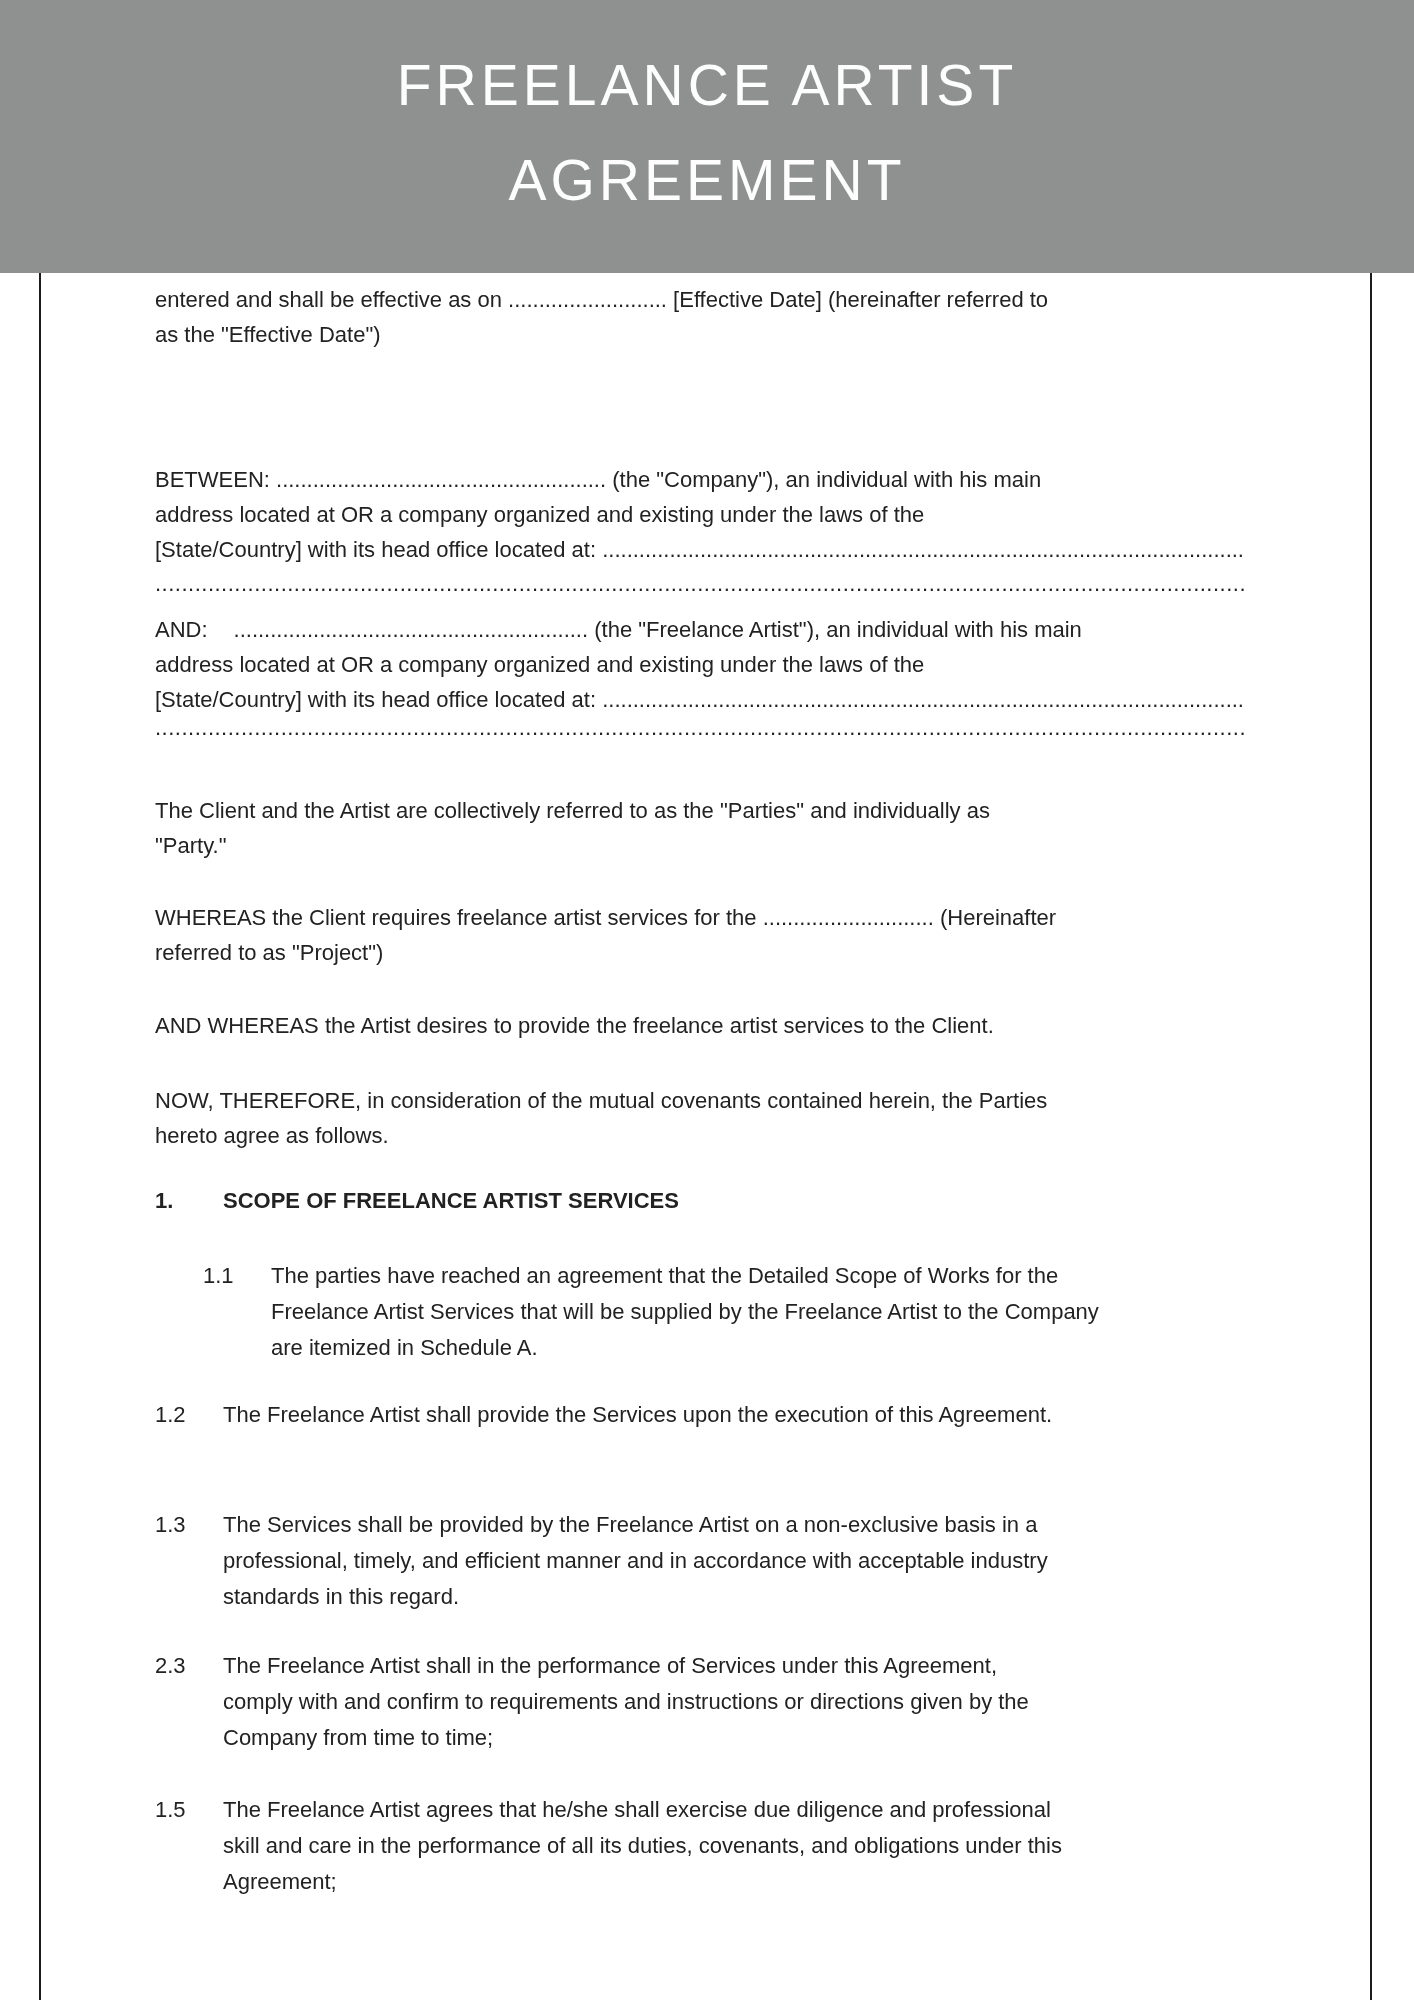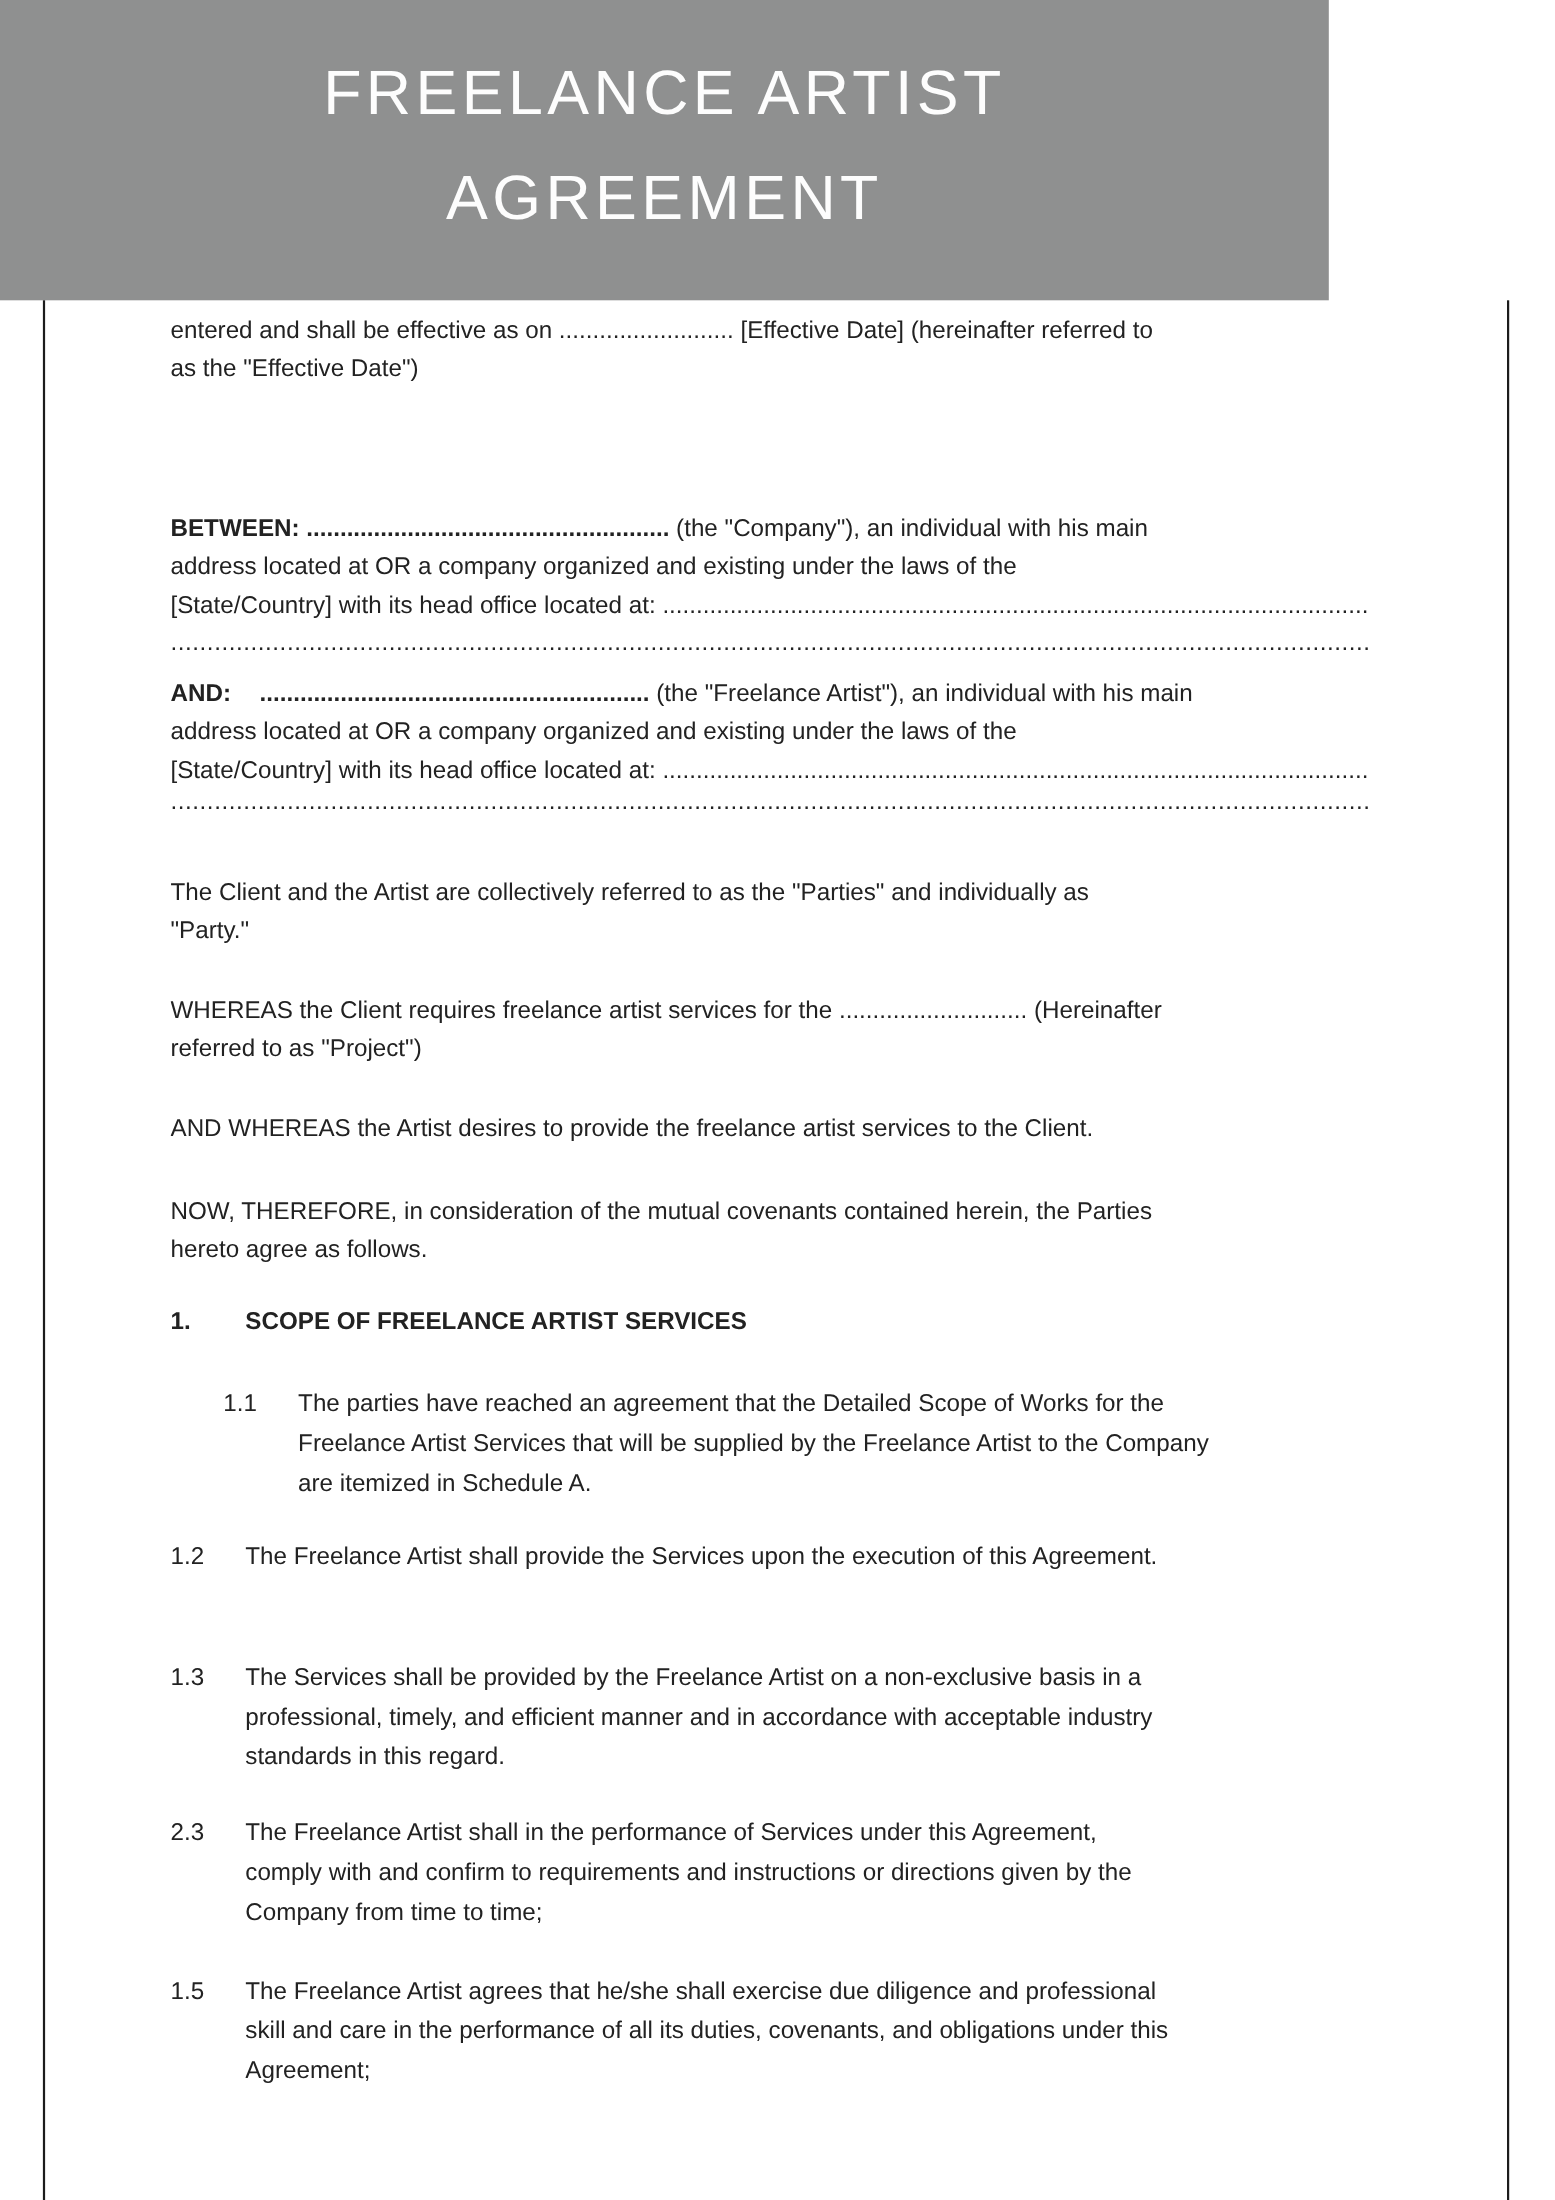--- a/index.html
+++ b/index.html
@@ -8,21 +8,21 @@
     width: 1414px;
     height: 2000px;
     background: #ffffff;
     overflow: hidden;
     font-family: "Liberation Sans", sans-serif;
     color: #212121;
   }
   .banner {
     position: absolute;
     top: 0; left: 0;
-    width: 1208px;
+    width: 1414px;
     height: 273px;
     background: #8f9090;
     text-align: center;
   }
   .banner-title {
     padding-top: 38px;
     font-size: 57px;
     line-height: 95px;
     font-weight: 300;
     letter-spacing: 4px;
@@ -43,21 +43,21 @@
     left: 155px;
     width: 1090px;
     font-size: 22px;
     line-height: 35px;
     color: #222222;
   }
   .line {
     white-space: nowrap;
     overflow: hidden;
   }
-  .b { font-weight: bold; }
+  .b { font-weight: normal; }
   .gap-sm { display: inline-block; width: 26px; }
 
   .heading-row { font-weight: bold; }
   .heading-row .num, .item .num {
     position: absolute;
     left: 0;
     top: 0;
   }
   .heading-row .h-body { margin-left: 68px; }
   .item { line-height: 36px; }

